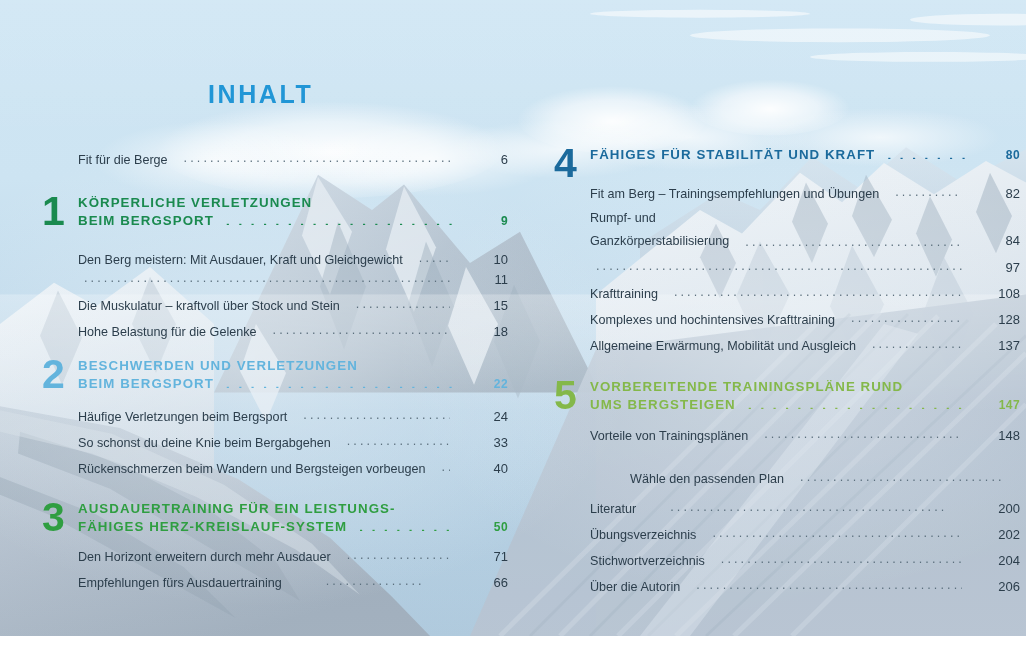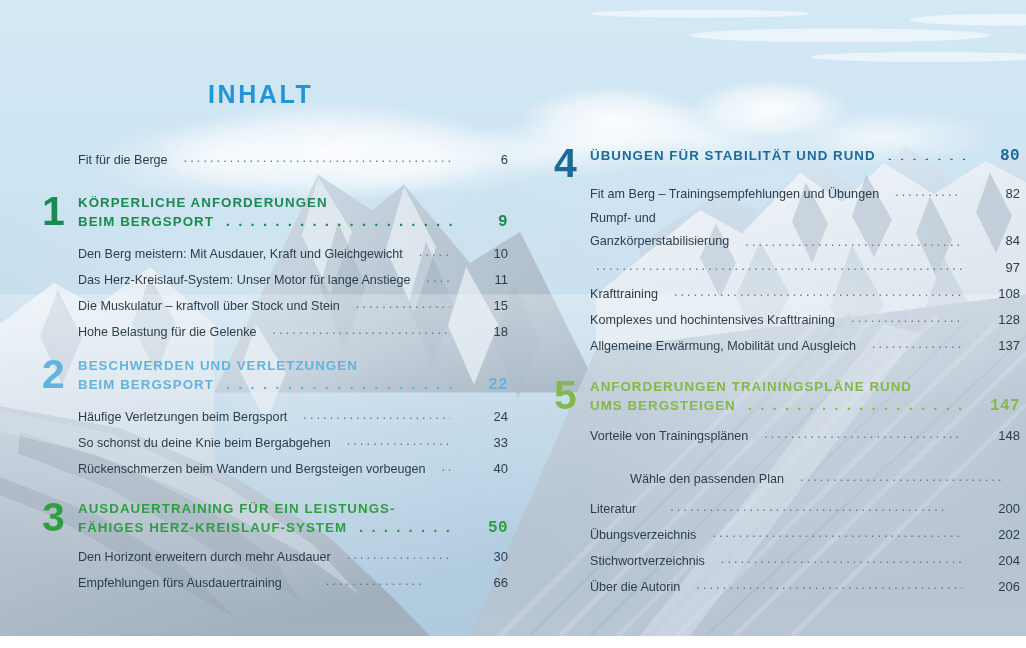--- a/index.html
+++ b/index.html
@@ -154,23 +154,22 @@
     position: absolute;
     left: 0;
     top: -0.08em;
     font-size: 15px;
     letter-spacing: 8.2px;
     white-space: nowrap;
   }
   .chapter .chapter-line .ch-page {
     flex: 0 0 44px;
     text-align: right;
-    font-size: 16px;
+    font-size: 12px;
     letter-spacing: 0.4px;
-    font-family: Liberation Mono, monospace;
   }
   .chapter .chapter-line.blank .ch-leader,
   .chapter .chapter-line.blank .ch-page { visibility: hidden; }
 
   
   .c-green-dark  { color: #1a8a4f; }
   .c-blue-light  { color: #63b4dd; }
   .c-green-mid   { color: #2f9e41; }
   .c-blue-dark   { color: #1b6a9c; }
   .c-green-soft  { color: #84b84a; }
@@ -320,39 +319,38 @@
       <div class="entry" style="top:151px;">
         <span class="entry-label">Fit für die Berge</span>
         <span class="leader"></span>
         <span class="entry-page">6</span>
       </div>
 
       <div class="chapter c-green-dark" style="top:194px;">
         <div class="chapter-num">1</div>
         <div class="chapter-body">
           <div class="chapter-line blank">
-            <span class="ch-text">KÖRPERLICHE ANFORDERUNGEN</span>
+            <span class="ch-text">KÖRPERLICHE VERLETZUNGEN</span>
             <span class="ch-leader"></span>
             <span class="ch-page"></span>
           </div>
           <div class="chapter-line">
             <span class="ch-text">BEIM BERGSPORT</span>
             <span class="ch-leader"></span>
             <span class="ch-page">9</span>
           </div>
         </div>
       </div>
 
-      <div class="entry" style="top:245px;">
+      <div class="entry" style="top:251px;">
         <span class="entry-label">Den Berg meistern: Mit Ausdauer, Kraft und Gleichgewicht</span>
         <span class="leader"></span>
         <span class="entry-page">10</span>
       </div>
       <div class="entry" style="top:271px;">
-        <span class="entry-label">Das Herz-Kreislauf-System: Unser Motor für lange Anstiege</span>
         <span class="leader"></span>
         <span class="entry-page">11</span>
       </div>
       <div class="entry" style="top:297px;">
         <span class="entry-label">Die Muskulatur – kraftvoll über Stock und Stein</span>
         <span class="leader"></span>
         <span class="entry-page">15</span>
       </div>
       <div class="entry" style="top:323px;">
         <span class="entry-label">Hohe Belastung für die Gelenke</span>
@@ -404,36 +402,36 @@
             <span class="ch-text">FÄHIGES HERZ-KREISLAUF-SYSTEM</span>
             <span class="ch-leader"></span>
             <span class="ch-page">50</span>
           </div>
         </div>
       </div>
 
       <div class="entry" style="top:548px;">
         <span class="entry-label">Den Horizont erweitern durch mehr Ausdauer</span>
         <span class="leader"></span>
-        <span class="entry-page">30</span>
+        <span class="entry-page">71</span>
       </div>
       <div class="entry" style="top:574px;gap:28px;">
         <span class="entry-label">Empfehlungen fürs Ausdauertraining</span>
         <span class="leader"></span>
         <span class="entry-page">66</span>
       </div>
     </div>
 
     <div class="column" id="column-right">
 
       <div class="chapter c-blue-dark" style="top:146px;">
         <div class="chapter-num">4</div>
         <div class="chapter-body">
           <div class="chapter-line">
-            <span class="ch-text">ÜBUNGEN FÜR STABILITÄT UND RUND</span>
+            <span class="ch-text">FÄHIGES FÜR STABILITÄT UND KRAFT</span>
             <span class="ch-leader"></span>
             <span class="ch-page">80</span>
           </div>
         </div>
       </div>
 
       <div class="entry" style="top:185px;">
         <span class="entry-label">Fit am Berg – Trainingsempfehlungen und Übungen</span>
         <span class="leader"></span>
         <span class="entry-page">82</span>
@@ -464,21 +462,21 @@
       <div class="entry" style="top:337px;">
         <span class="entry-label">Allgemeine Erwärmung, Mobilität und Ausgleich</span>
         <span class="leader"></span>
         <span class="entry-page">137</span>
       </div>
 
       <div class="chapter c-green-soft" style="top:378px;">
         <div class="chapter-num">5</div>
         <div class="chapter-body">
           <div class="chapter-line blank">
-            <span class="ch-text">ANFORDERUNGEN TRAININGSPLÄNE RUND</span>
+            <span class="ch-text">VORBEREITENDE TRAININGSPLÄNE RUND</span>
             <span class="ch-leader"></span>
             <span class="ch-page"></span>
           </div>
           <div class="chapter-line">
             <span class="ch-text">UMS BERGSTEIGEN</span>
             <span class="ch-leader"></span>
             <span class="ch-page">147</span>
           </div>
         </div>
       </div>

